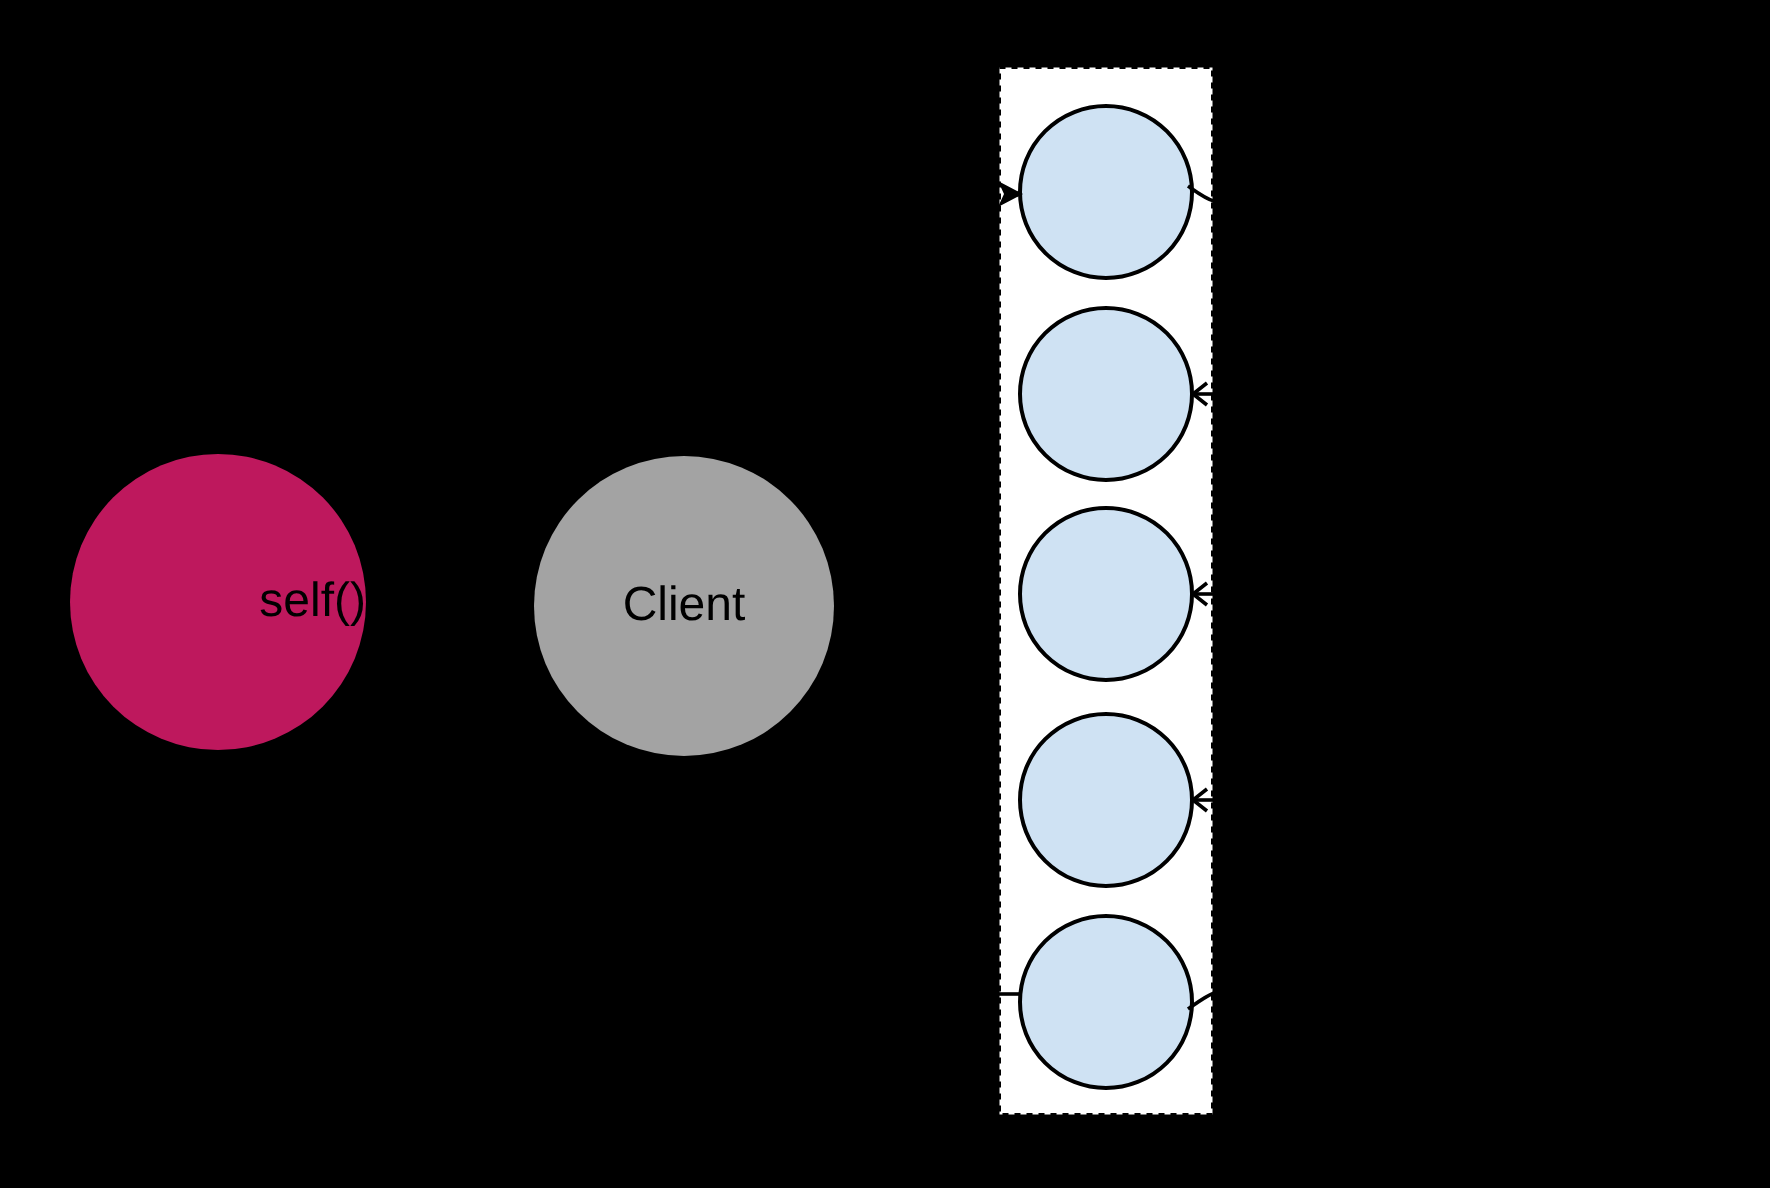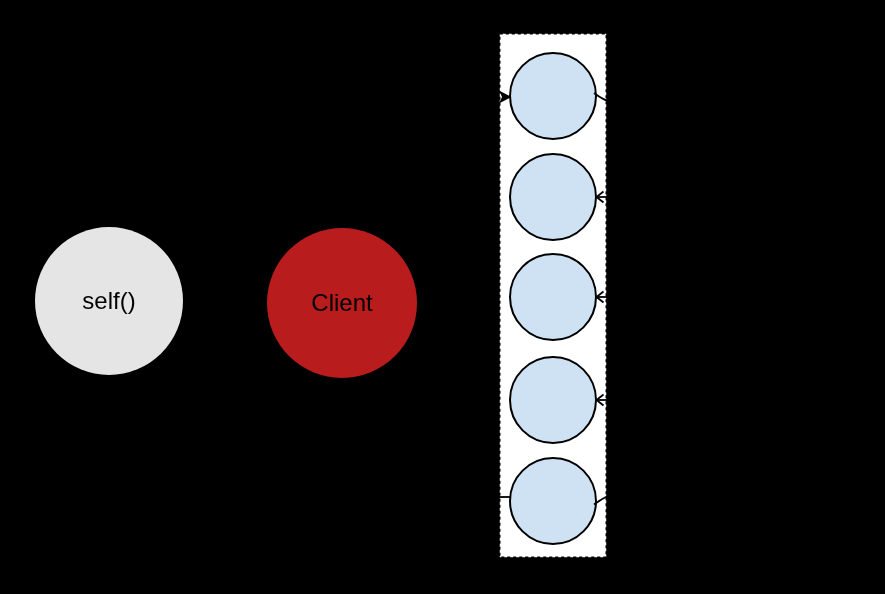--- a/index.html
+++ b/index.html
@@ -26,28 +26,29 @@
     color: #000000;
     font-size: 24px;
     line-height: 1;
     white-space: nowrap;
   }
   .self-node {
     left: 35px;
     top: 227px;
     width: 148px;
     height: 148px;
-    background: #e5e5e5;
+    background: #be185d;
+    justify-content: flex-end;
   }
   .client-node {
     left: 267px;
     top: 228px;
     width: 150px;
     height: 150px;
-    background: #b91c1c;
+    background: #a3a3a3;
   }
   .pool-box {
     position: absolute;
     left: 499px;
     top: 33px;
     width: 108px;
     height: 525px;
   }
   .pool-box svg { display: block; }
   .pool-border {

